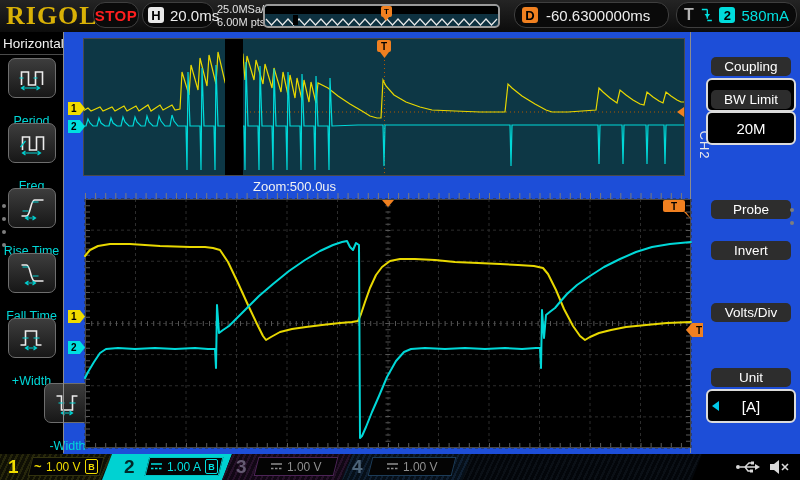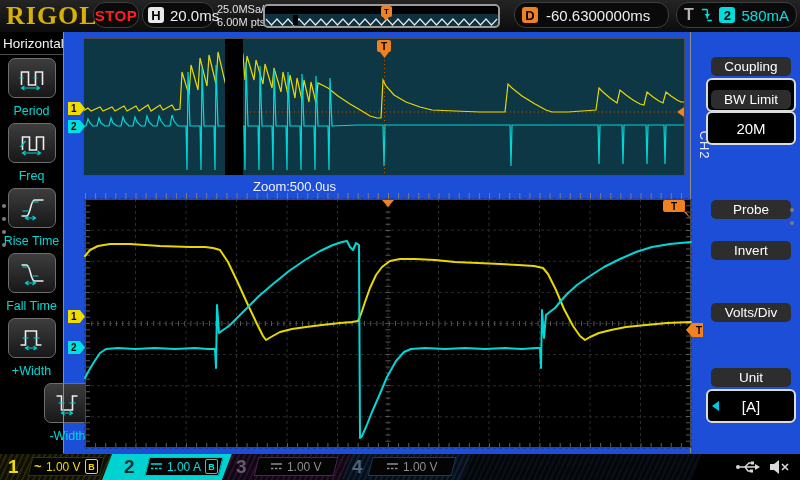--- a/index.html
+++ b/index.html
@@ -36,21 +36,21 @@
   .t-letter{color:#b5b5b5;font-weight:bold;font-size:16px;}
   .t-level{color:#00e0e0;}
   .ce{stroke:#00e0e0;fill:none;stroke-width:1.5;}
 
   
   .sidebar-left{position:absolute;left:0;top:32px;width:63px;height:423px;background:#000;}
   .sb-title{color:#f2f2f2;font-size:13.5px;padding:4px 2px 3px 3px;border-bottom:1px solid #4a4a4a;}
   .side-item{position:absolute;left:0;width:63px;text-align:center;}
   .sbtn{width:46px;height:38px;margin:0 auto;background:linear-gradient(#3d3d3d,#171717);
     border:1px solid #6e6e6e;border-radius:7px;display:flex;align-items:center;justify-content:center;}
-  .slabel{margin-top:6px;color:#00d8d8;font-size:12.5px;white-space:nowrap;}
+  .slabel{margin-top:16px;color:#00d8d8;font-size:12.5px;white-space:nowrap;}
   .w{stroke:#ececec;fill:none;stroke-width:1.6;}
   .c{stroke:#00d2d2;fill:none;stroke-width:1.2;}
   .pager{position:absolute;display:flex;flex-direction:column;gap:9px;}
   .pager i{width:4px;height:4px;border-radius:50%;background:#7d7d7d;}
   .pager-left{left:2px;top:172px;}
   .pager-right{left:790px;top:208px;}
 
   .vline{position:absolute;top:32px;width:1px;height:421px;background:#8c8c8c;}
   .vl-left{left:63px;} .vl-right{left:690px;}
 

